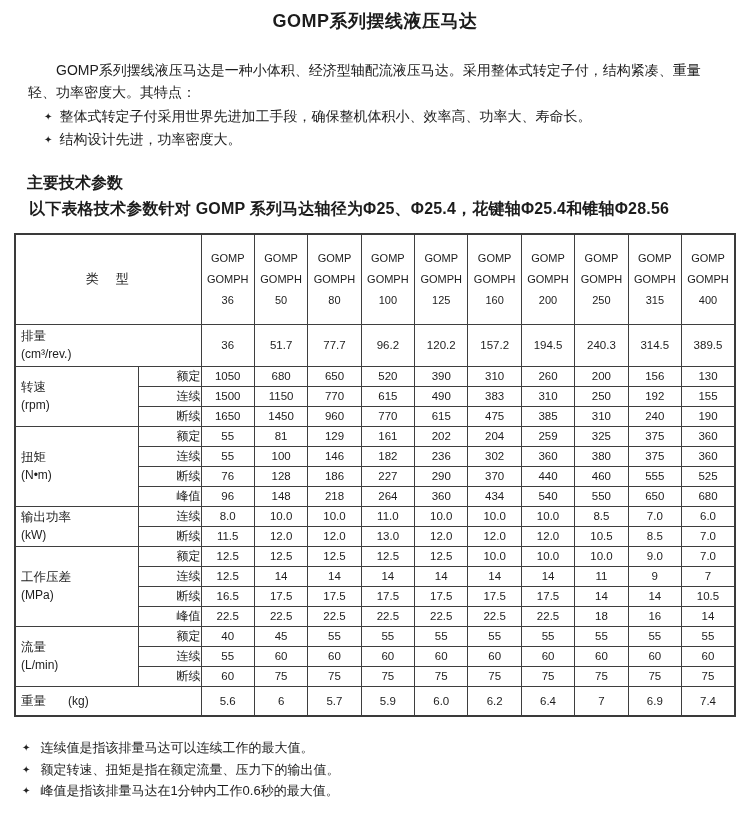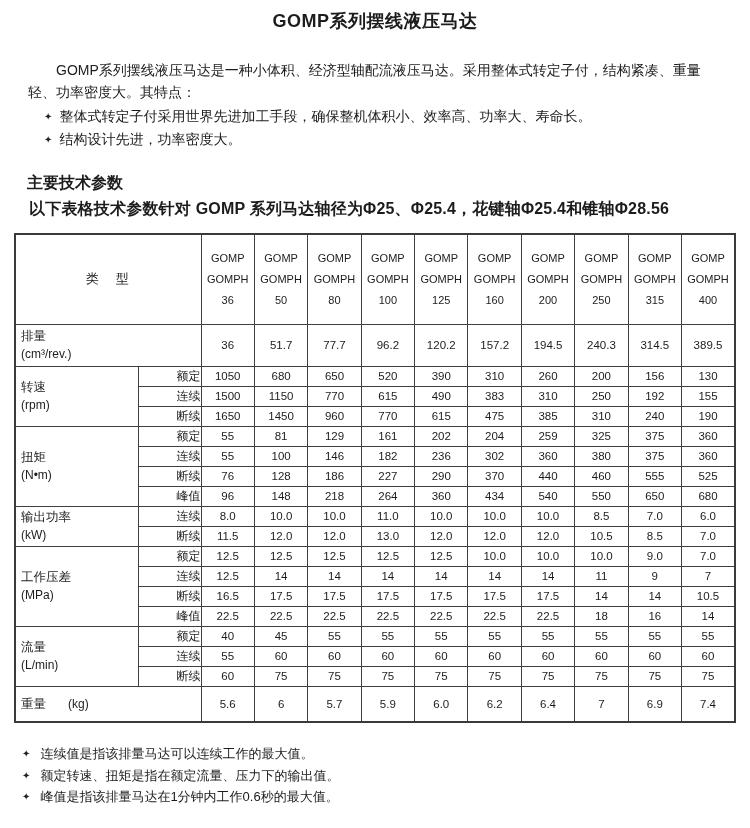--- a/index.html
+++ b/index.html
@@ -69,21 +69,21 @@
   .spec-table td {
     border: 1px solid #3f3f3f;
     text-align: center;
     vertical-align: middle;
     padding: 0;
     overflow: hidden;
   }
   tr.header-row   { height: 90px; }
   tr.tall-row     { height: 42px; }
   tr.data-row     { height: 20px; }
-  tr.weight-row   { height: 36px; margin-top: 40px; }
+  tr.weight-row   { height: 30px; margin-top: 40px; }
 
   td.corner-cell { font-size: 13px; letter-spacing: 2px; }
   td.model-cell div { line-height: 21px; font-size: 11px; }
   td.param-cell {
     text-align: left;
     padding-left: 5px;
     font-size: 12.5px;
     line-height: 18px;
   }
   td.param-cell .unit { font-size: 12px; }

